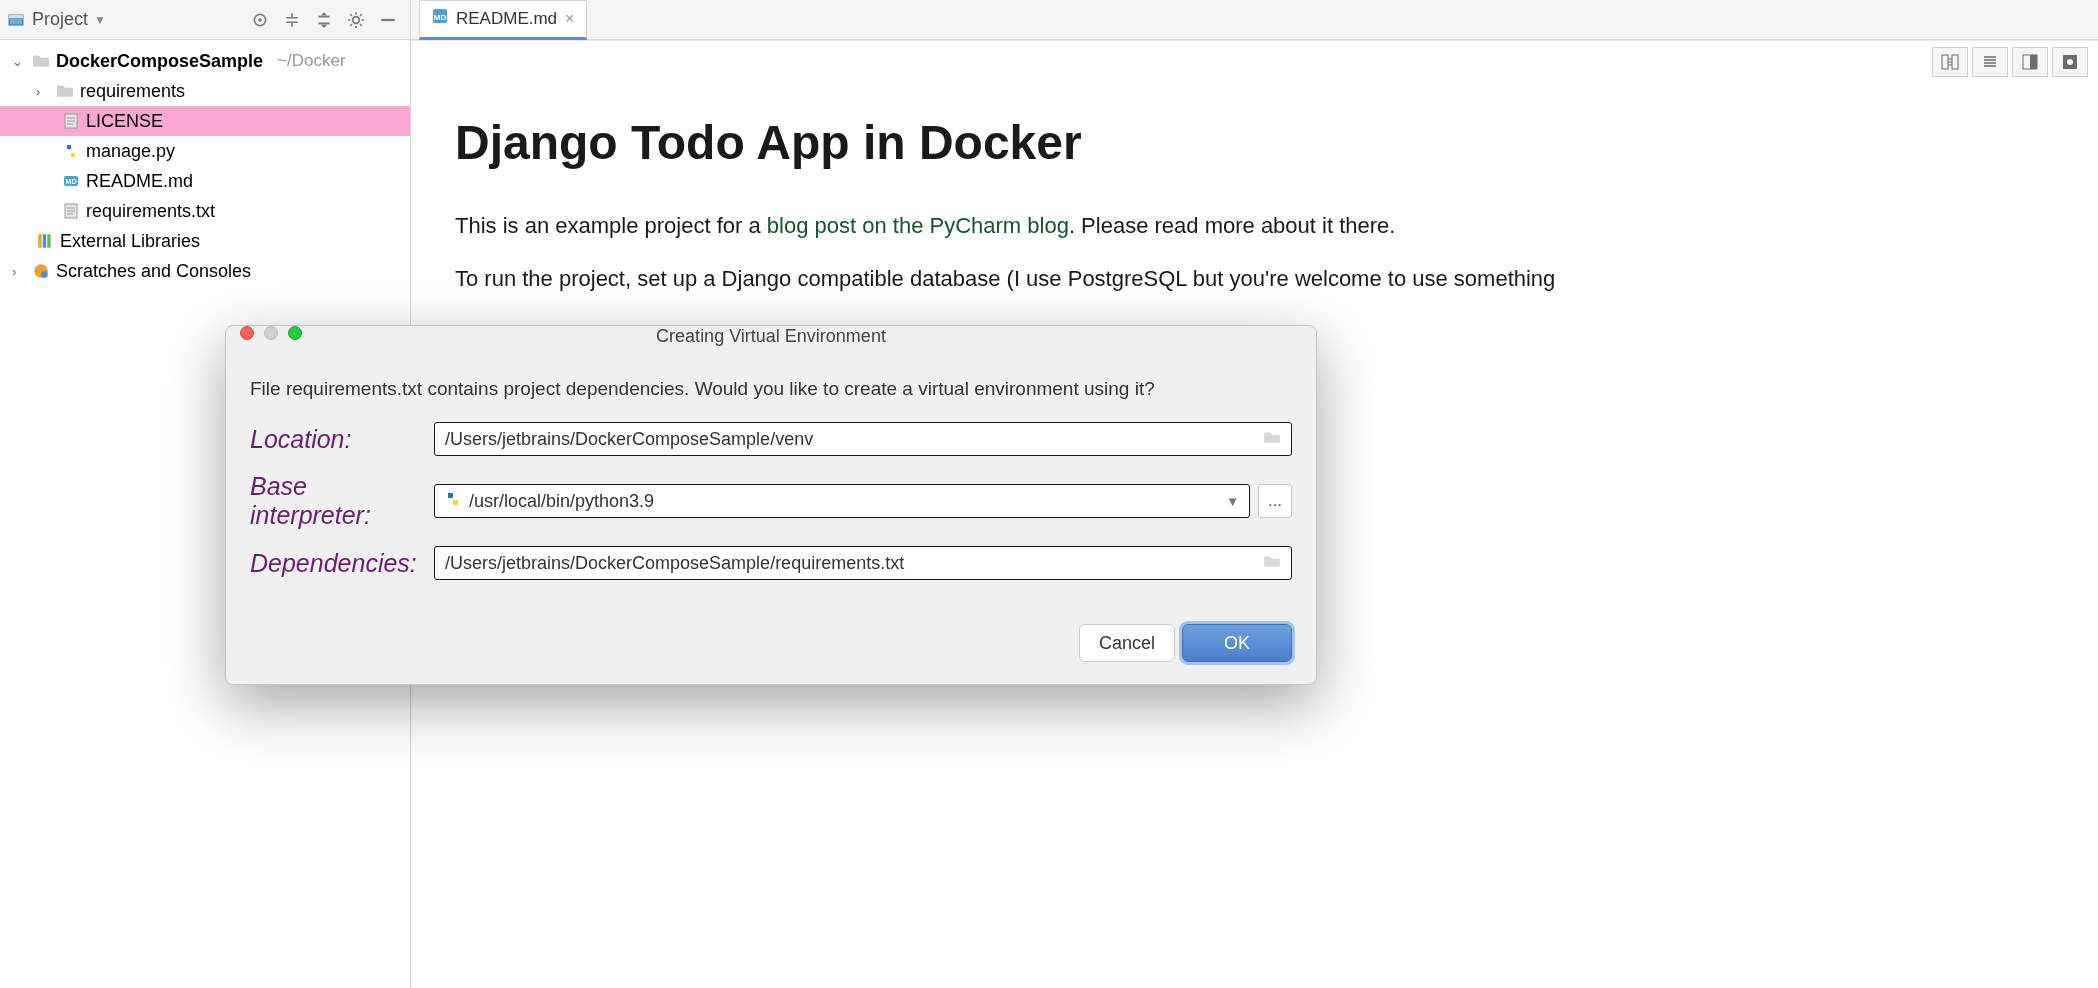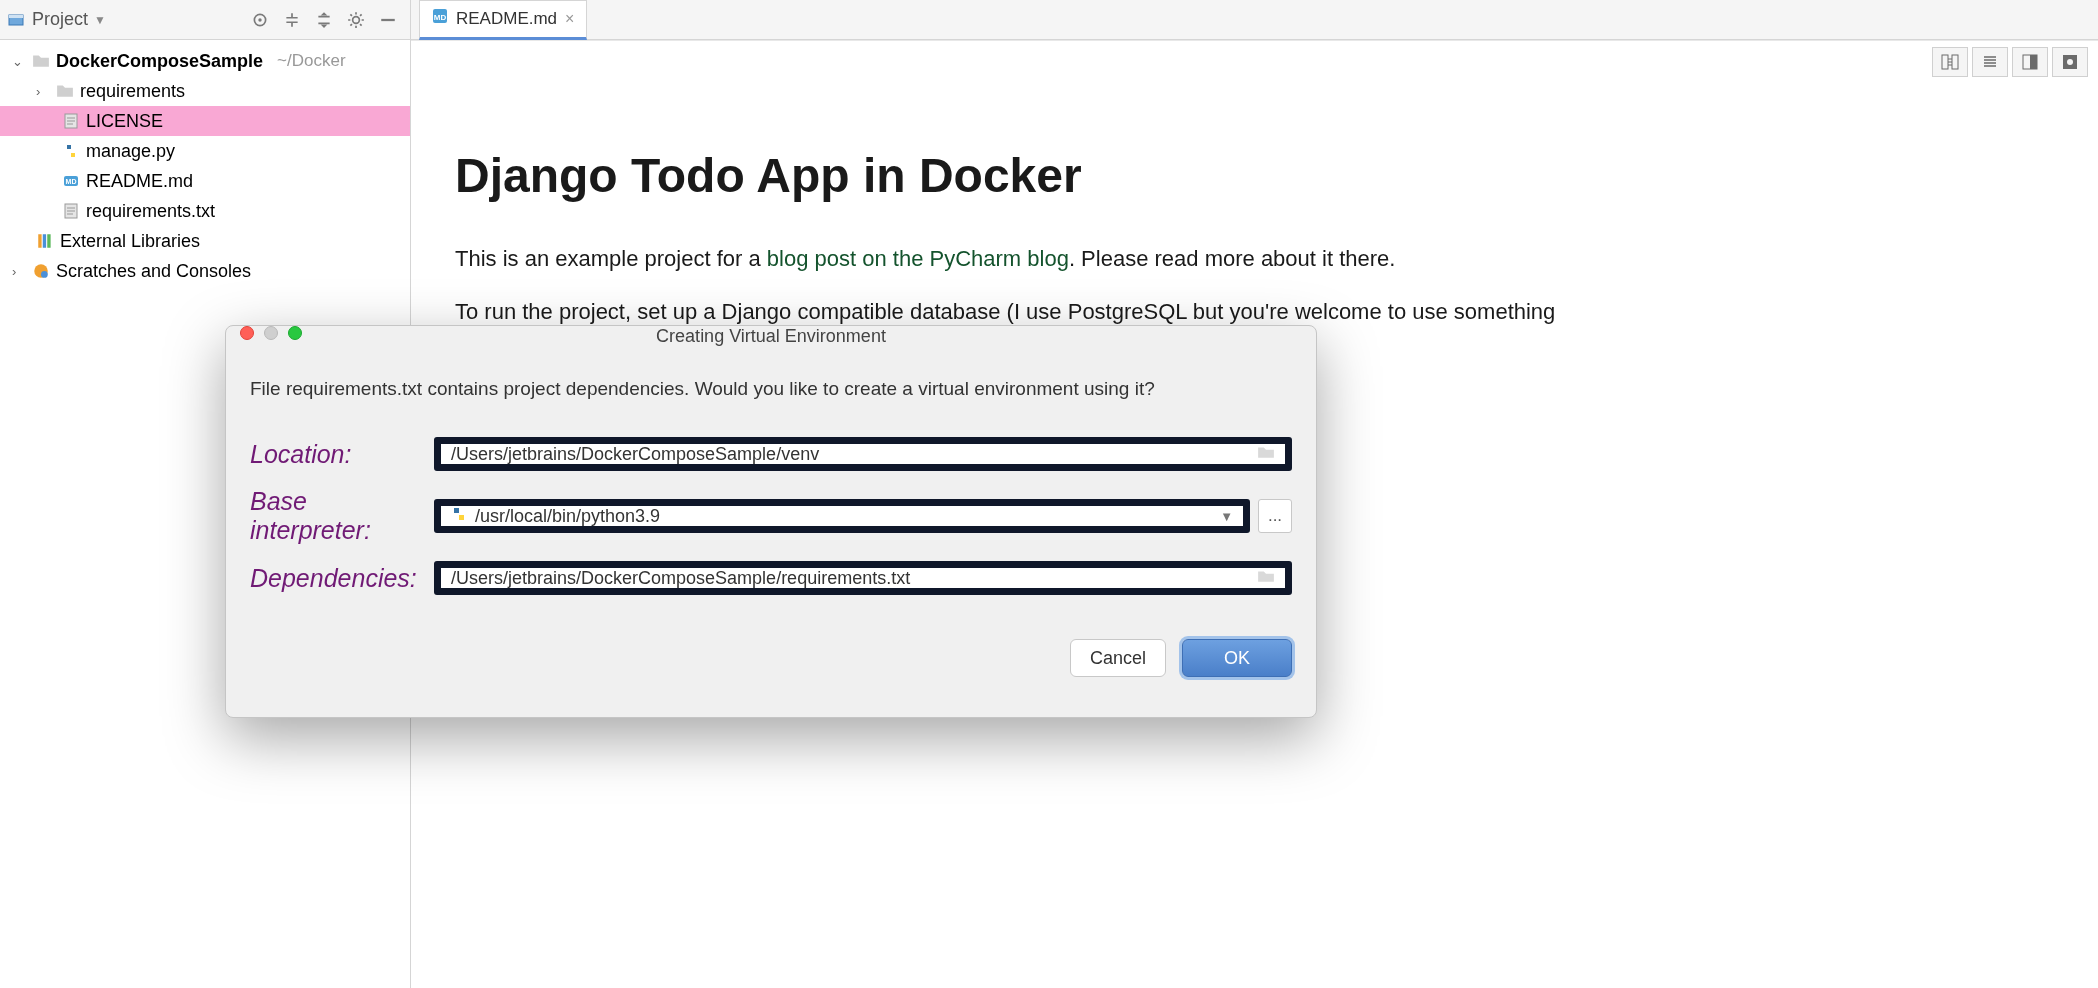--- a/index.html
+++ b/index.html
@@ -106,21 +106,21 @@
   }
   .ed-icon {
     width: 36px; height: 30px;
     border: 1px solid #d0d0d0;
     background: #f5f5f5;
     display: flex; align-items: center; justify-content: center;
     color: #6b6b6b;
     margin-left: 4px;
   }
   .editor-content {
-    padding: 99px 40px 30px 44px;
+    padding: 66px 40px 30px 44px;
     font-size: 20px;
     color: #1a1a1a;
     line-height: 1.5;
   }
   .editor-content h1 {
     font-size: 48px;
     font-weight: 700;
     margin-bottom: 30px;
   }
   .editor-content p { font-size: 22px; margin-bottom: 20px; }
@@ -164,21 +164,21 @@
     text-align: center;
     font-size: 18px;
     color: #444;
   }
   .dialog-body {
     padding: 20px 24px 10px 24px;
   }
   .dialog-msg {
     font-size: 19px;
     color: #333;
-    margin-bottom: 37px;
+    margin-bottom: 22px;
   }
   .form-row {
     display: flex;
     align-items: center;
     margin-bottom: 16px;
   }
   .form-label {
     width: 184px;
     font-size: 25px;
     color: #701a75;
@@ -187,21 +187,21 @@
   .form-field-wrap {
     flex: 1;
     display: flex;
     align-items: center;
     gap: 8px;
   }
   .input {
     flex: 1;
     height: 34px;
     background: #fff;
-    border: 7px solid #0f172a;
+    border: 1px solid #0f172a;
     border-radius: 3px;
     padding: 0 10px;
     font-size: 18px;
     color: #333;
     display: flex;
     align-items: center;
     gap: 8px;
   }
   .input .folder-suffix {
     margin-left: auto;
@@ -217,22 +217,22 @@
     background: #fff;
     border: 1px solid #c8c8c8;
     border-radius: 3px;
     display: flex; align-items: center; justify-content: center;
     font-size: 17px;
     color: #555;
   }
   .dialog-footer {
     display: flex;
     justify-content: flex-end;
-    gap: 16px;
-    padding: 18px 24px 40px 24px;
+    gap: 7px;
+    padding: 18px 24px 22px 24px;
   }
   .btn {
     min-width: 96px;
     height: 38px;
     border-radius: 6px;
     font-size: 18px;
     display: flex;
     align-items: center;
     justify-content: center;
     cursor: pointer;

